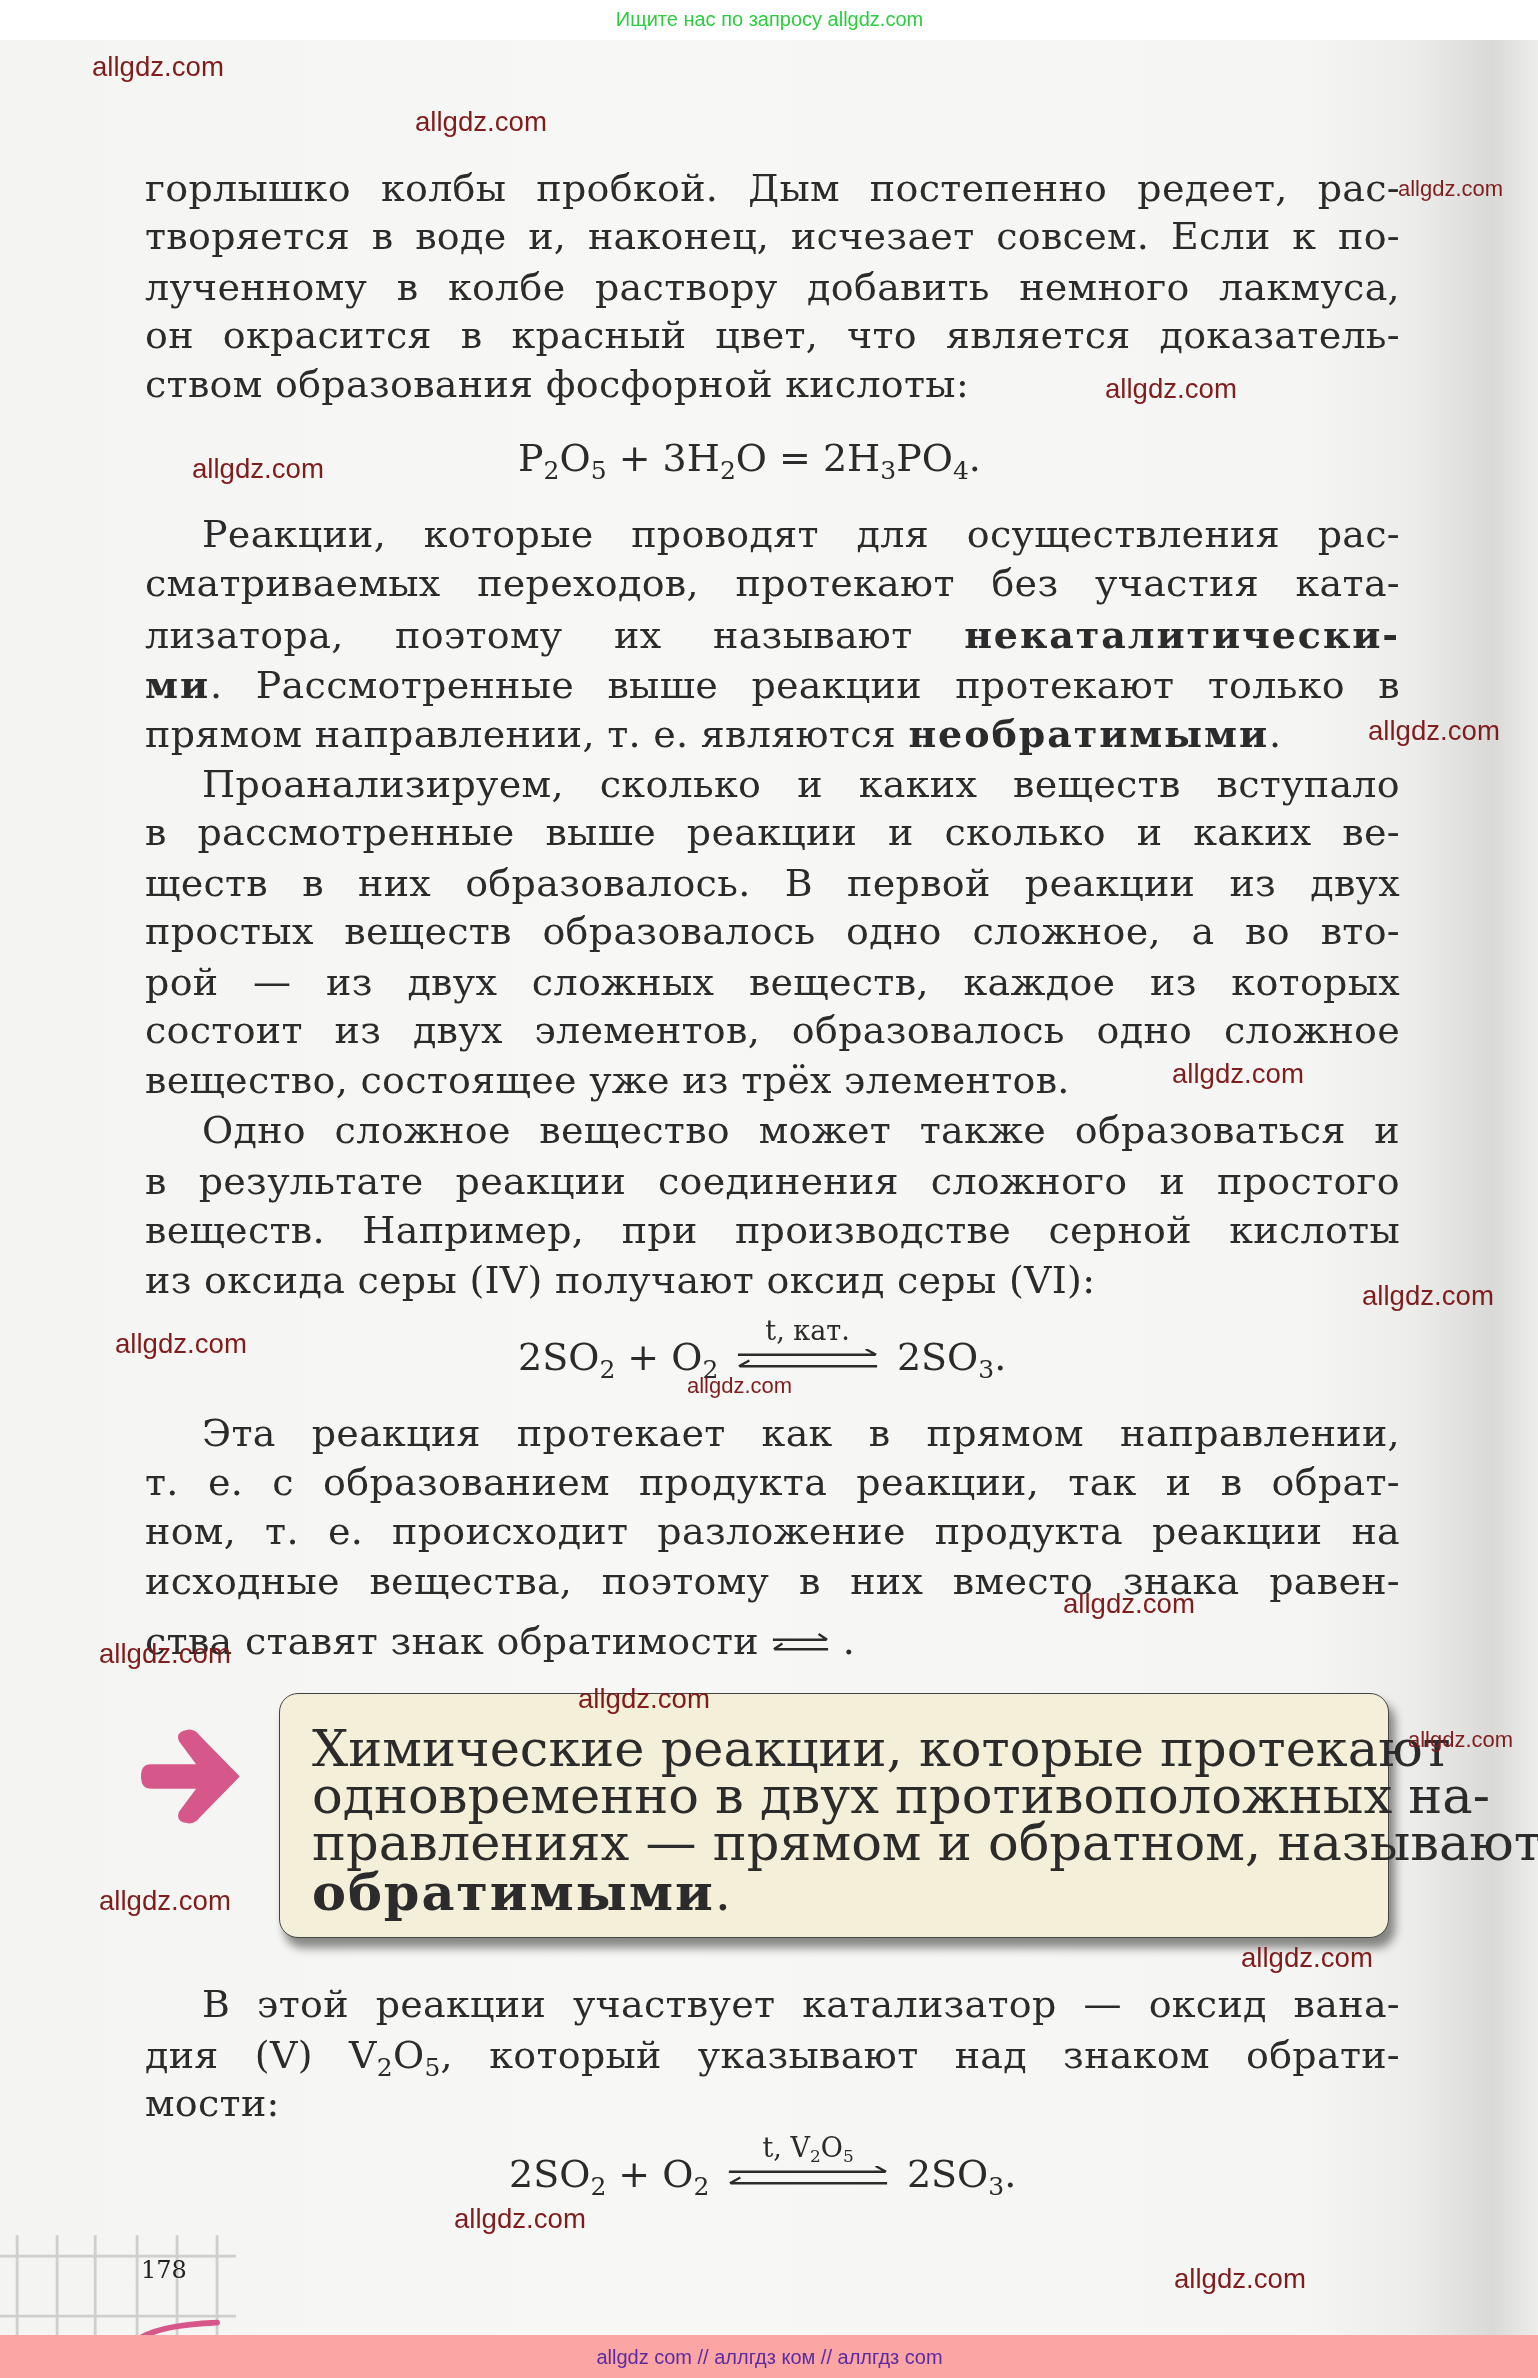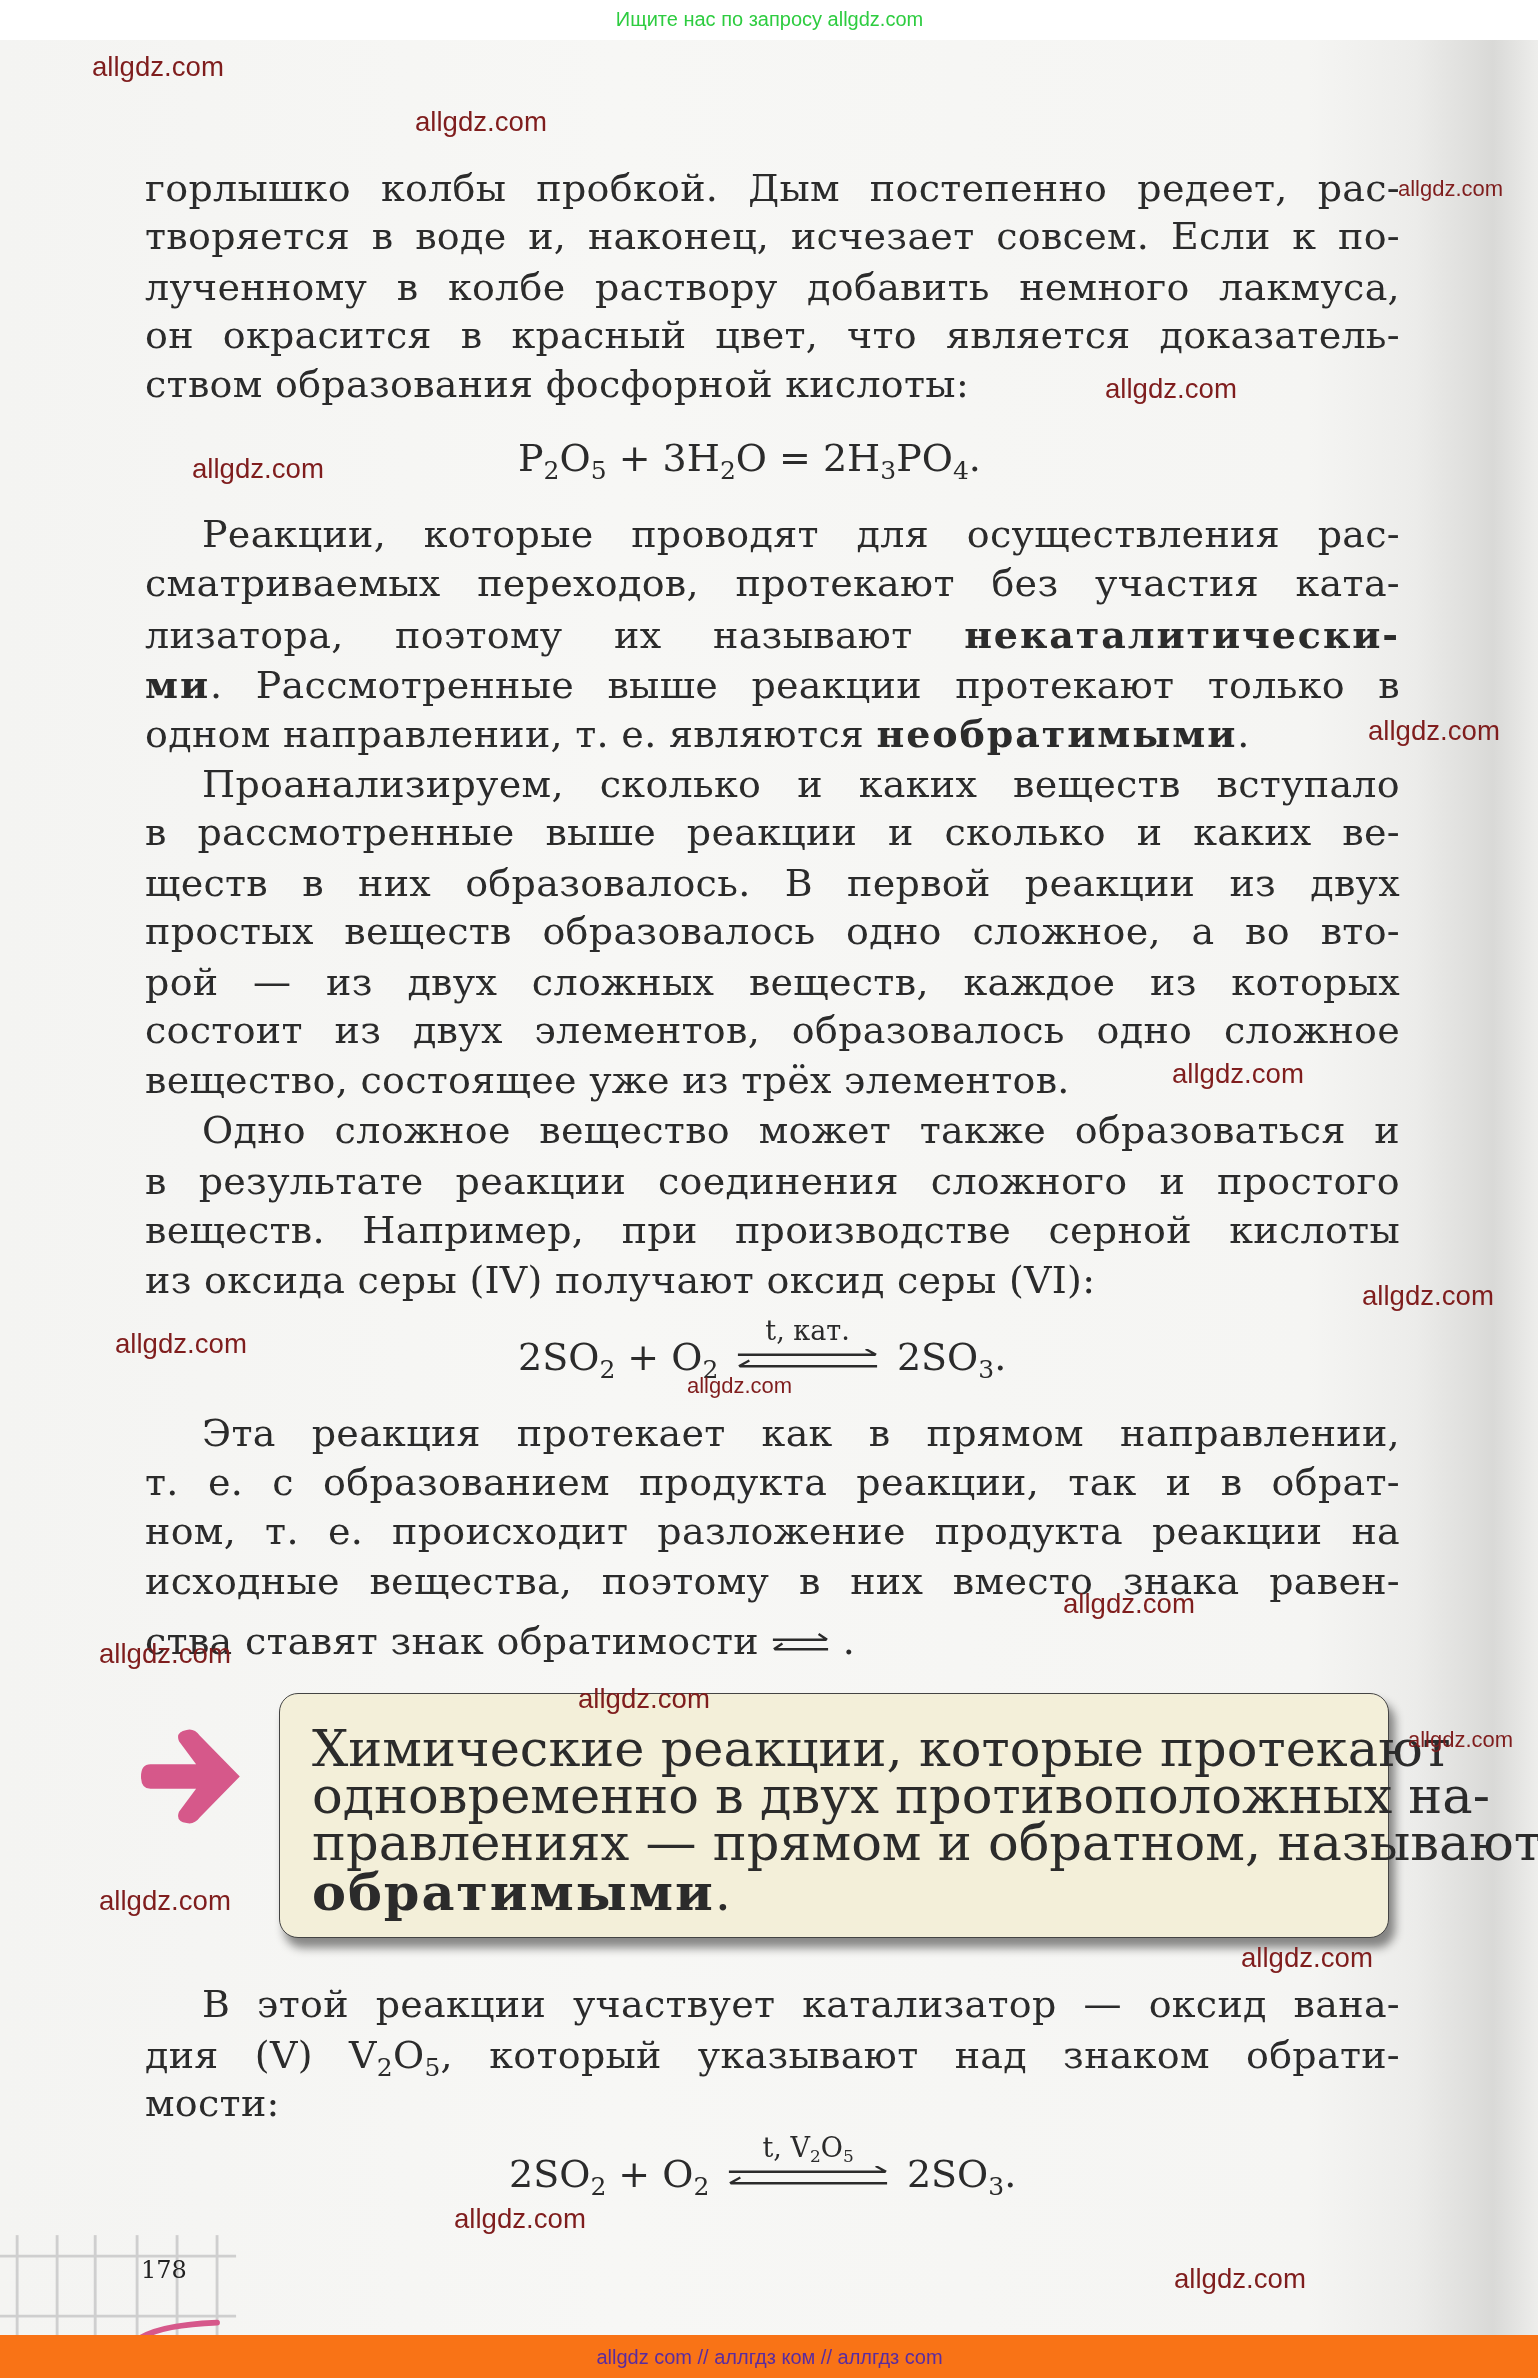--- a/index.html
+++ b/index.html
@@ -4,21 +4,21 @@
 <style>
   html, body { margin:0; padding:0; }
   body { width:1539px; height:2379px; position:relative; background:#ffffff; overflow:hidden;
          font-family:"DejaVu Serif", serif; color:#2b2b2b; }
   .topbar { position:absolute; left:0; top:0; width:1539px; height:40px; background:#fff;
             text-align:center; }
   .topbar span { font-family:"Liberation Sans", sans-serif; font-size:20px; color:#2ecc40;
                  line-height:38px; }
   .page { position:absolute; left:0; top:40px; width:1539px; height:2295px;
           background:linear-gradient(to right, #f4f4f2 0%, #f7f7f5 40%, #f5f5f3 85%, #ececea 92%, #d9d9d7 97%, #eeeeec 100%); }
-  .bottombar { position:absolute; left:0; top:2335px; width:1539px; height:44px; background:#f97316; text-align:center; }
+  .bottombar { position:absolute; left:0; top:2335px; width:1539px; height:44px; background:#fca5a5; text-align:center; }
   .bottombar span { font-family:"Liberation Sans", sans-serif; font-size:20px; color:#5a2ca0; line-height:44px; }
   .line { position:absolute; left:145px; width:1255px; font-size:38px; line-height:49px; white-space:nowrap;
           letter-spacing:0.3px; }
   .justify { text-align:justify; text-align-last:justify; }
   .it { font-weight:bold; letter-spacing:1.9px; }
   .formula { position:absolute; font-size:38px; line-height:49px; white-space:nowrap; }
   sub { font-size:25px; vertical-align:-7.6px; line-height:0; }
   .arrowwrap { display:inline-block; position:relative; width:143px; height:38px; vertical-align:middle; margin:0 5.7px; }
   .arrowwrap .cond { position:absolute; top:-25px; left:0; width:143px; text-align:center; font-size:27px; line-height:27px; }
   .arrowwrap svg { position:absolute; left:0; top:7.6px; }
@@ -52,21 +52,21 @@
 
 <div class="line justify" style="top:510px; left:202px; width:1198px">Реакции, которые проводят для осуществления рас-</div>
 <div class="line justify" style="top:559px">сматриваемых переходов, протекают без участия ката-</div>
 <div class="line justify" style="top:610px">
   <span>лизатора, поэтому их называют </span><span class="it">некаталитически-</span>
 </div>
 <div class="line justify" style="top:660px">
   <span class="it">ми</span><span>. Рассмотренные выше реакции протекают только в</span>
 </div>
 <div class="line" style="top:709px">
-  <span>одном направлении, т. е. являются </span><span class="it">необратимыми</span><span>.</span>
+  <span>прямом направлении, т. е. являются </span><span class="it">необратимыми</span><span>.</span>
 </div>
 
 <div class="line justify" style="top:760px; left:202px; width:1198px">Проанализируем, сколько и каких веществ вступало</div>
 <div class="line justify" style="top:808px">в рассмотренные выше реакции и сколько и каких ве-</div>
 <div class="line justify" style="top:859px">ществ в них образовалось. В первой реакции из двух</div>
 <div class="line justify" style="top:907px">простых веществ образовалось одно сложное, а во вто-</div>
 <div class="line justify" style="top:958px">рой — из двух сложных веществ, каждое из которых</div>
 <div class="line justify" style="top:1006px">состоит из двух элементов, образовалось одно сложное</div>
 <div class="line" style="top:1056px">вещество, состоящее уже из трёх элементов.</div>
 

